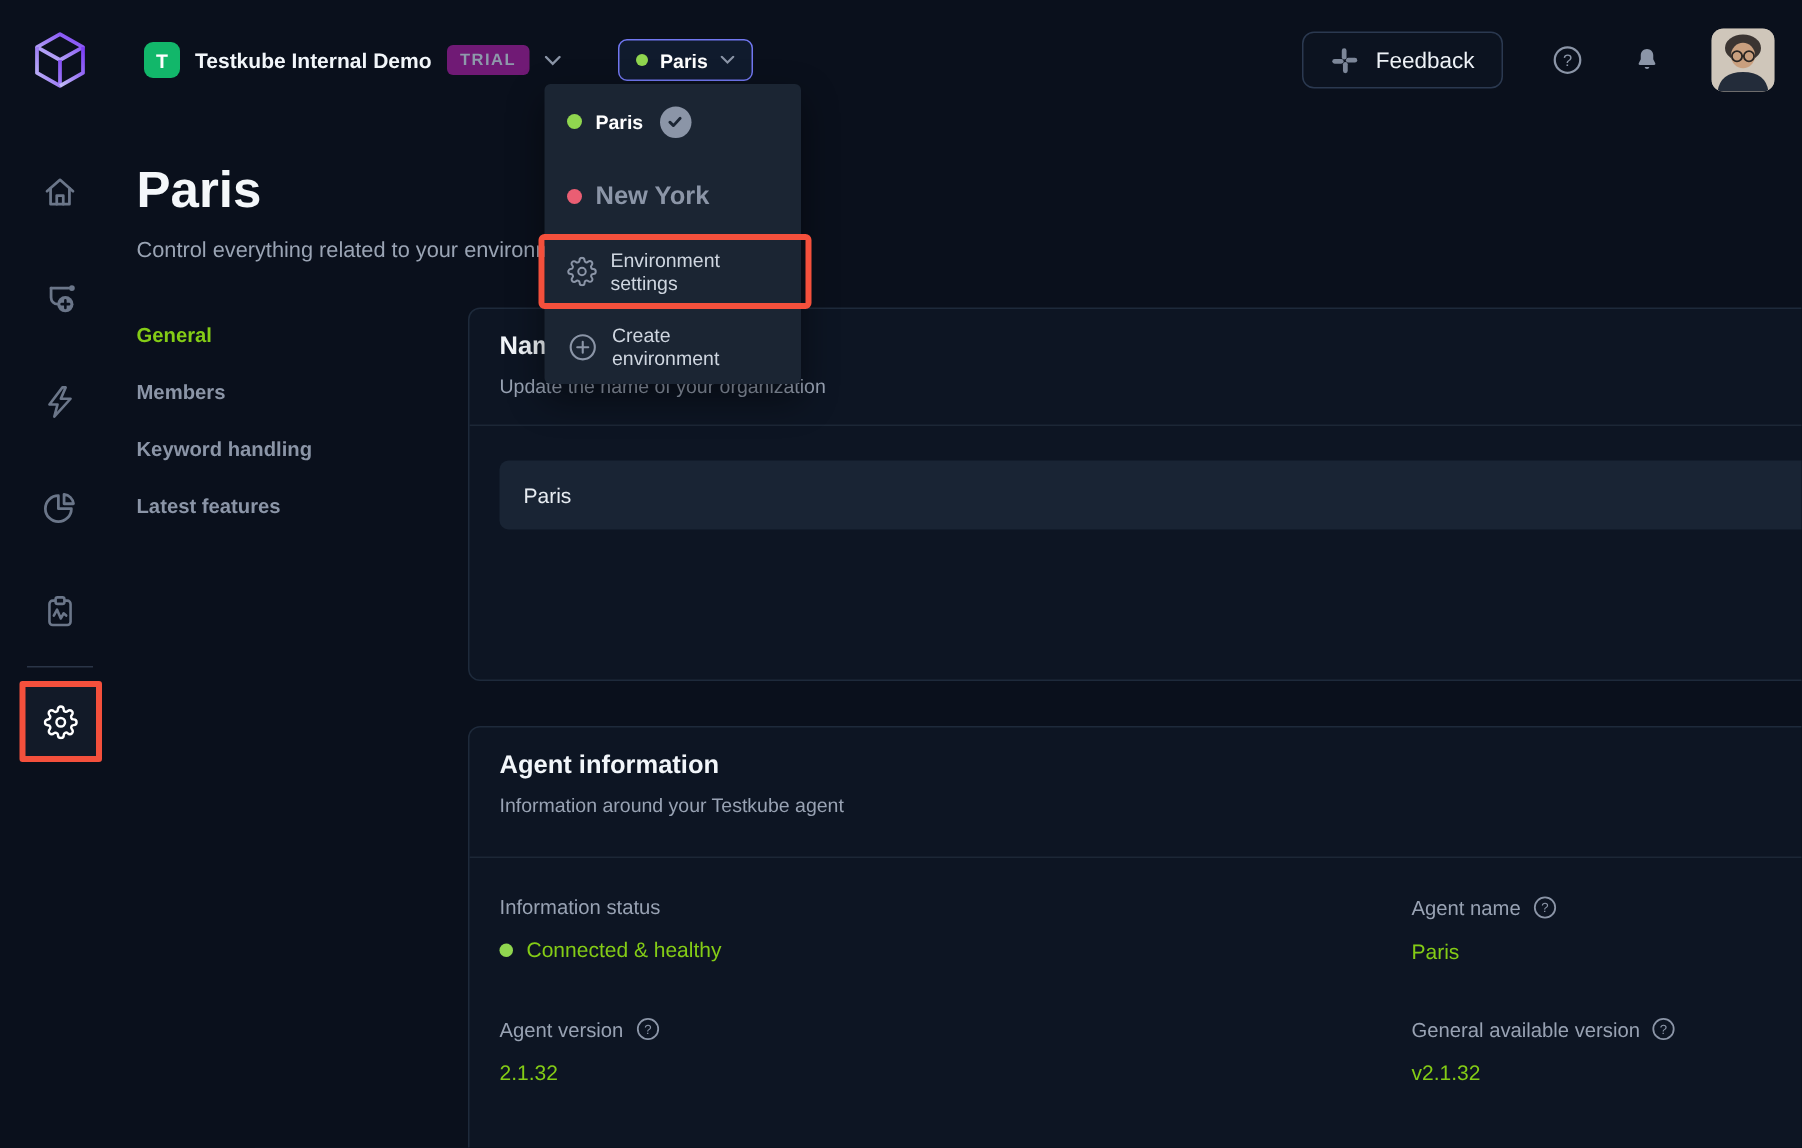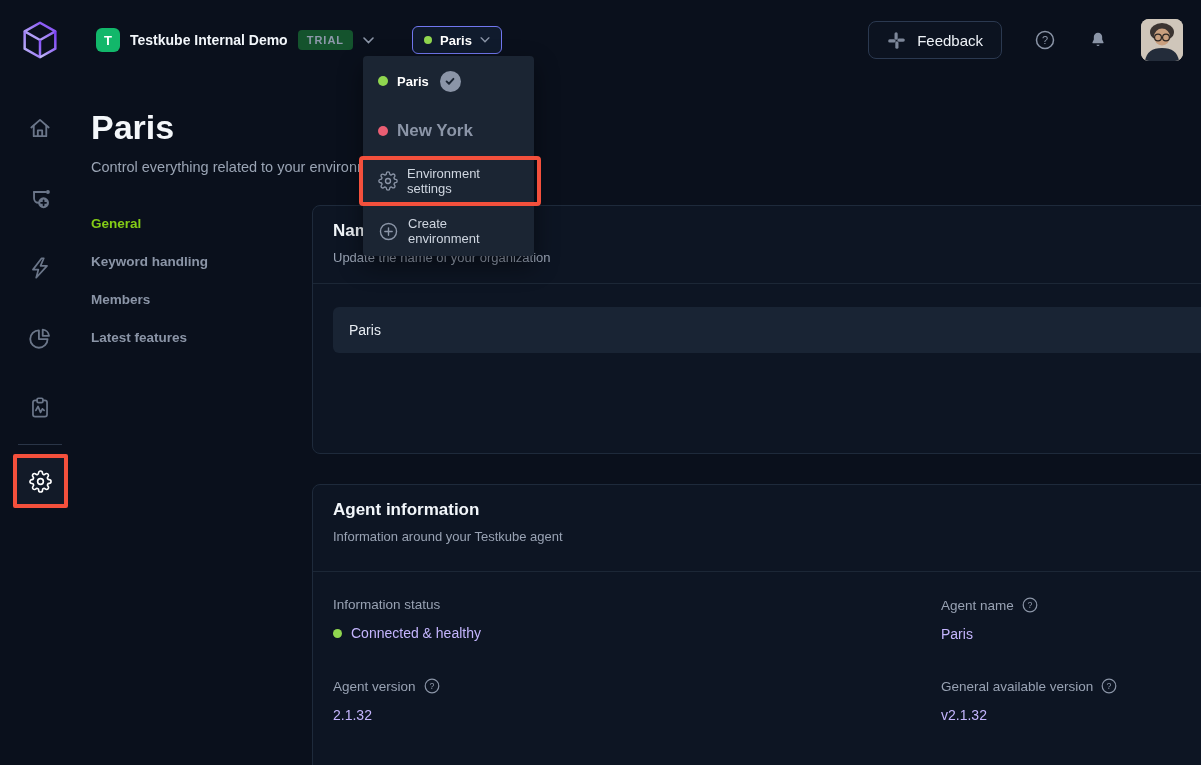--- a/index.html
+++ b/index.html
@@ -10,21 +10,21 @@
     color:#eef2f7;
     position:relative;
   }
   
   .topbar { height:80px; display:flex; align-items:center; position:relative; z-index:10; }
   .logo-box { width:80px; display:flex; justify-content:center; align-items:center; }
   .org-switcher { display:flex; align-items:center; gap:10px; margin-left:16px; cursor:pointer; }
   .t-badge { width:24px; height:24px; border-radius:6px; background:#12b76a; color:#fff; font-weight:700;
              font-size:13px; display:flex; align-items:center; justify-content:center; }
   .org-name { font-size:14px; font-weight:700; color:#f2f6fa; }
-  .trial-badge { background:#14532d; color:#8e99ab; font-size:11px; letter-spacing:1px; font-weight:600;
+  .trial-badge { background:#701a75; color:#8e99ab; font-size:11px; letter-spacing:1px; font-weight:600;
                  padding:4px 9px; border-radius:4px; }
   .chev { display:inline-flex; }
   .env-button { margin-left:38px; height:28px; display:flex; align-items:center; gap:8px; padding:0 11px;
                 border:1px solid #7177f0; border-radius:6px; background:#101b2d; cursor:pointer; }
   .dot { width:8px; height:8px; border-radius:50%; display:inline-block; }
   .env-button .env-label { font-size:13px; font-weight:700; color:#fff; }
   .topbar-right { margin-left:auto; display:flex; align-items:center; gap:33px; padding-right:18px; }
   .feedback-btn { display:flex; align-items:center; gap:11px; height:38px; padding:0 18px;
                   border:1px solid #2b3950; border-radius:8px; background:#0c1320; cursor:pointer; }
   .feedback-btn span { font-size:15px; font-weight:500; color:#eef2f7; }
@@ -52,21 +52,21 @@
   .card { border:1px solid #1e2a3b; background:#0d1523; border-radius:8px; }
   .card-header { padding:15px 20px 18px 20px; }
   .card-title { font-size:17px; font-weight:700; color:#f2f6fa; }
   .card-sub { margin-top:9px; font-size:13px; color:#98a2b3; }
   .card-divider { height:1px; background:#1c2736; }
   .name-body { padding:23px 20px 100px 20px; }
   .name-input { display:block; width:1160px; height:46px; background:#192434; border:none; border-radius:6px;
                 color:#e7ecf2; font-size:14px; padding:0 16px; font-family:inherit; }
   .agent-body { padding:25px 20px 40px 20px; display:grid; grid-template-columns:608px auto; row-gap:36px; }
   .field-label { display:flex; align-items:center; gap:8px; font-size:13.5px; color:#98a2b3; }
-  .field-value { margin-top:13px; font-size:14px; color:#c4b5fd; display:flex; align-items:center; gap:9px; }
+  .field-value { margin-top:13px; font-size:14px; color:#84cc16; display:flex; align-items:center; gap:9px; }
   .help-ic { display:inline-flex; }
   
   .env-dropdown { position:absolute; left:363px; top:56px; width:171px; background:#1b2533; border-radius:4px;
                   box-shadow:0 10px 24px rgba(0,0,0,.45); z-index:50; }
   .dd-item { height:50px; display:flex; align-items:center; gap:9px; padding:0 15px; cursor:pointer; }
   .dd-label-strong { font-size:13px; font-weight:700; color:#fff; }
   .dd-label-dim { font-size:17px; font-weight:700; color:#8b95a7; }
   .dd-label-action { font-size:13px; font-weight:400; color:#cfd6e0; }
   .check-badge { width:21px; height:21px; border-radius:50%; background:#8b95a7; display:flex;
                  align-items:center; justify-content:center; margin-left:2px; }
@@ -199,22 +199,22 @@
   </div>
 </aside>
 
 <main class="main">
   <h1 class="page-title">Paris</h1>
   <p class="page-subtitle">Control everything related to your environment</p>
 
   <div class="settings-row">
     <nav class="settings-nav">
       <button class="nav-item active">General</button>
+      <button class="nav-item">Members</button>
       <button class="nav-item">Keyword handling</button>
-      <button class="nav-item">Members</button>
       <button class="nav-item">Latest features</button>
     </nav>
 
     <div class="cards">
 
       <section class="card">
         <div class="card-header">
           <div class="card-title">Name</div>
           <div class="card-sub">Update the name of your organization</div>
         </div>

